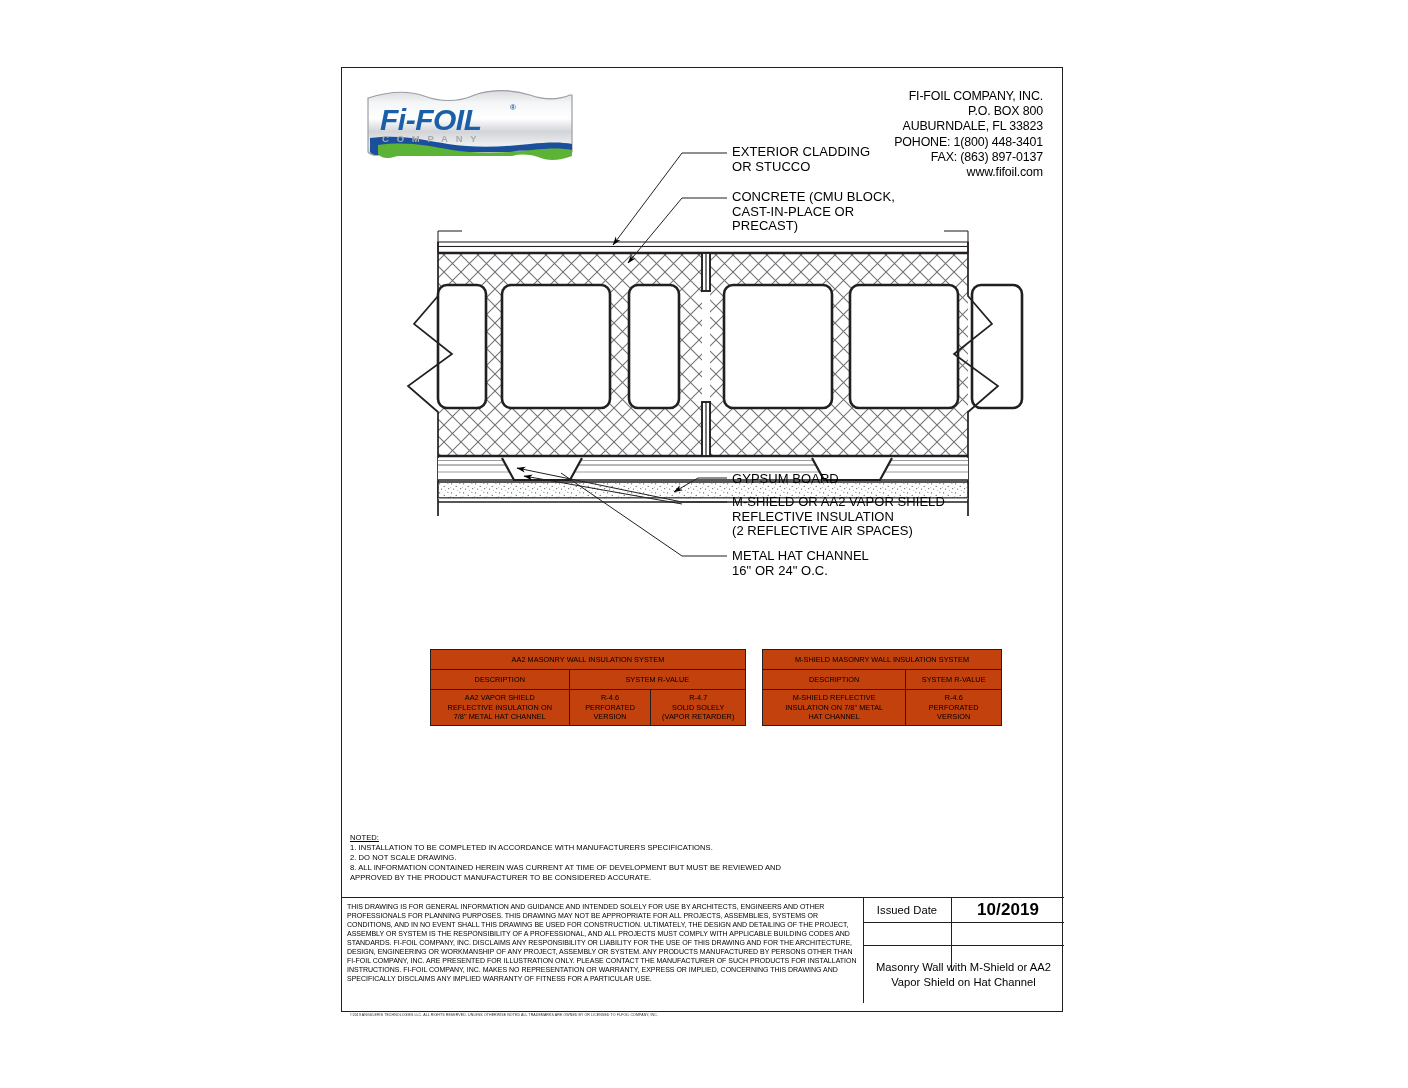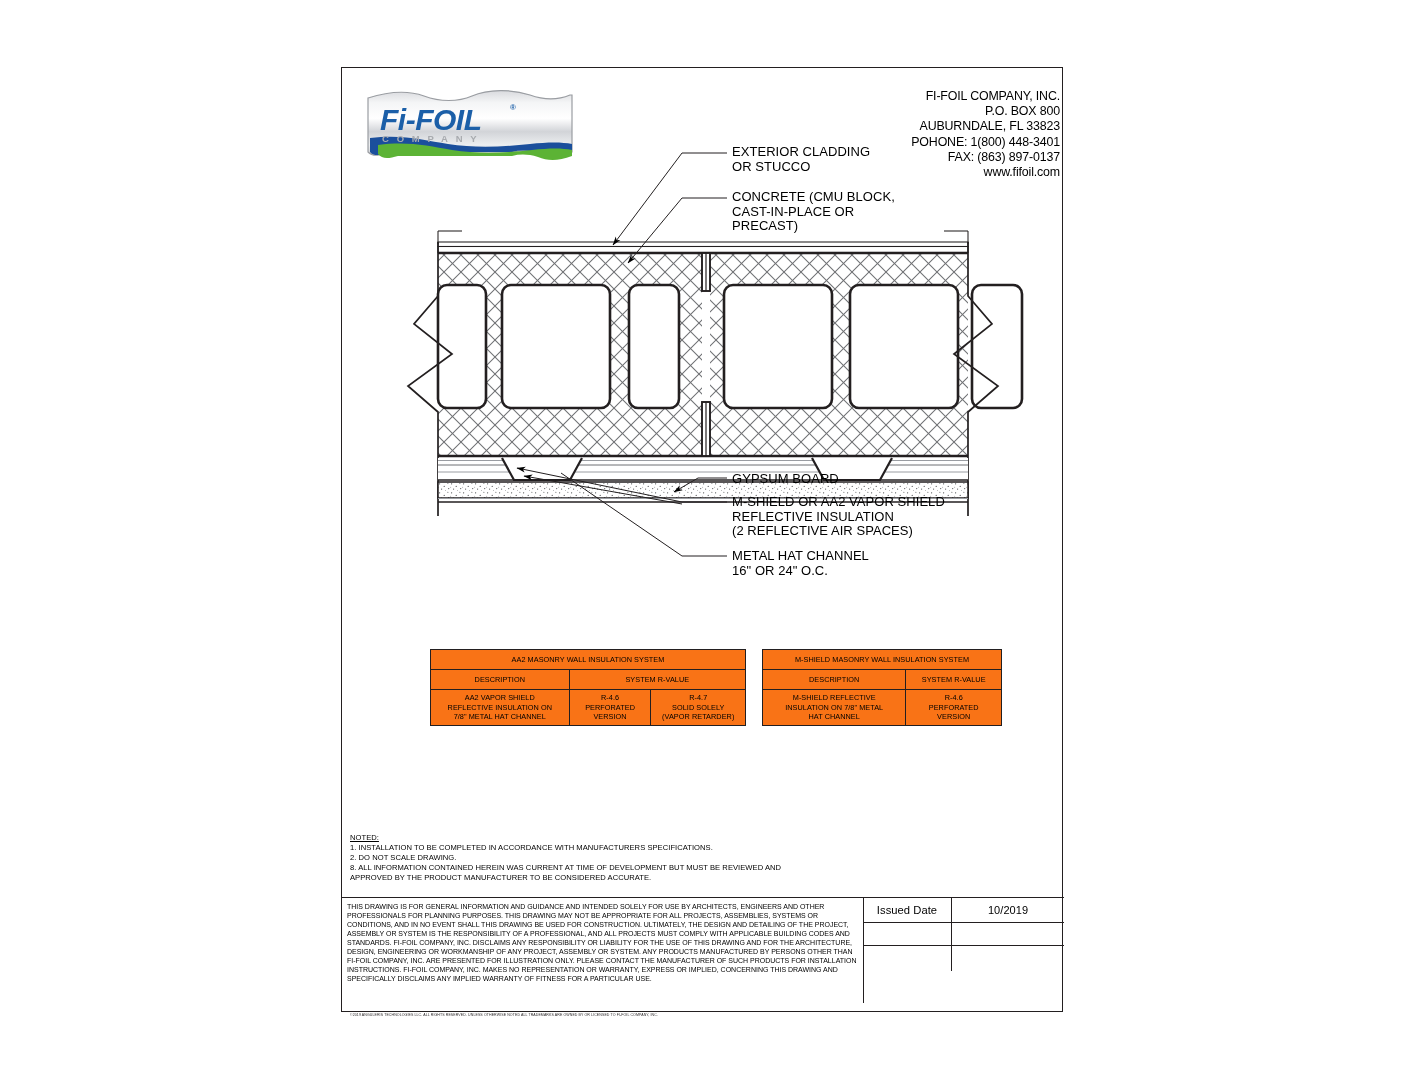--- a/index.html
+++ b/index.html
@@ -32,21 +32,21 @@
     position: absolute;
     left: 20px;
     top: 20px;
     width: 222px;
     height: 100px;
   }
 
   
   #company-info {
     position: absolute;
-    right: 2px;
+    right: 19px;
     top: 21px;
     text-align: right;
     font-size: 12.4px;
     line-height: 15.2px;
     letter-spacing: -0.15px;
     white-space: nowrap;
   }
 
   
   .callout {
@@ -71,21 +71,21 @@
     height: 945px;
     overflow: visible;
   }
 
   
   .rtable {
     position: absolute;
     border-collapse: collapse;
     font-size: 7.3px;
     letter-spacing: 0.05px;
-    background: #f97316;
+    background: #c2410c;
   }
   .rtable td {
     border: 0.9px solid #231f20;
     text-align: center;
     vertical-align: middle;
     padding: 2px 3px;
     line-height: 9.6px;
   }
   #table-aa2 { left: 88px; top: 581px; width: 316px; }
   #table-mshield { left: 420px; top: 581px; width: 240px; }
@@ -159,21 +159,21 @@
     background: #231f20;
   }
   .tb-cell-l {
     position: absolute; left: 0; top: 0; width: 88px; height: 100%;
     display: flex; align-items: center; justify-content: center;
     font-size: 11.2px; letter-spacing: 0.05px;
   }
   .tb-cell-r {
     position: absolute; left: 89px; top: 0; width: 112px; height: 100%;
     display: flex; align-items: center; justify-content: center;
-    font-size: 11px; letter-spacing: 0.05px;
+    font-size: 17px; letter-spacing: 0.05px; font-weight: bold;
   }
   #tb-title-text {
     font-size: 11.2px;
     line-height: 14.5px;
     text-align: center;
     letter-spacing: 0.02px;
   }
 
   
   #copyright {
@@ -415,18 +415,21 @@
       <div id="tb-row1">
         <div class="tb-vsplit"></div>
         <div class="tb-cell-l">Issued Date</div>
         <div class="tb-cell-r">10/2019</div>
       </div>
       <div id="tb-row2">
         <div class="tb-vsplit"></div>
         <div class="tb-cell-l"></div>
         <div class="tb-cell-r"></div>
       </div>
+      <div id="tb-row3">
+        <div id="tb-title-text">Masonry Wall with M-Shield or AA2 Vapor Shield on Hat Channel</div>
+      </div>
     </div>
   </div>
 
   <div id="copyright">©2019 ANGULERIS TECHNOLOGIES LLC. ALL RIGHTS RESERVED. UNLESS OTHERWISE NOTED ALL TRADEMARKS ARE OWNED BY OR LICENSED TO FI-FOIL COMPANY, INC.</div>
 
 </div>
 
 </body></html>

